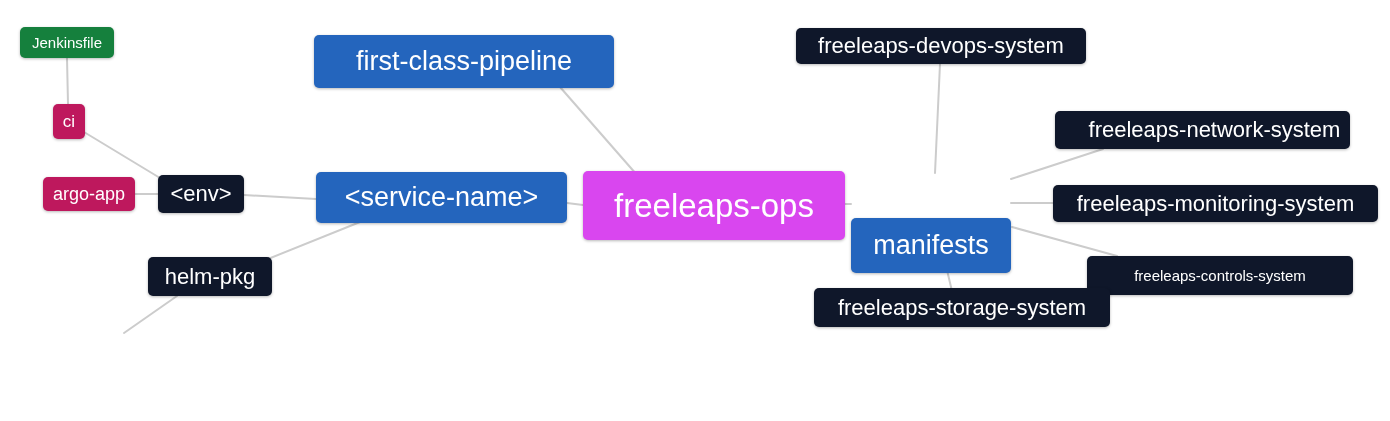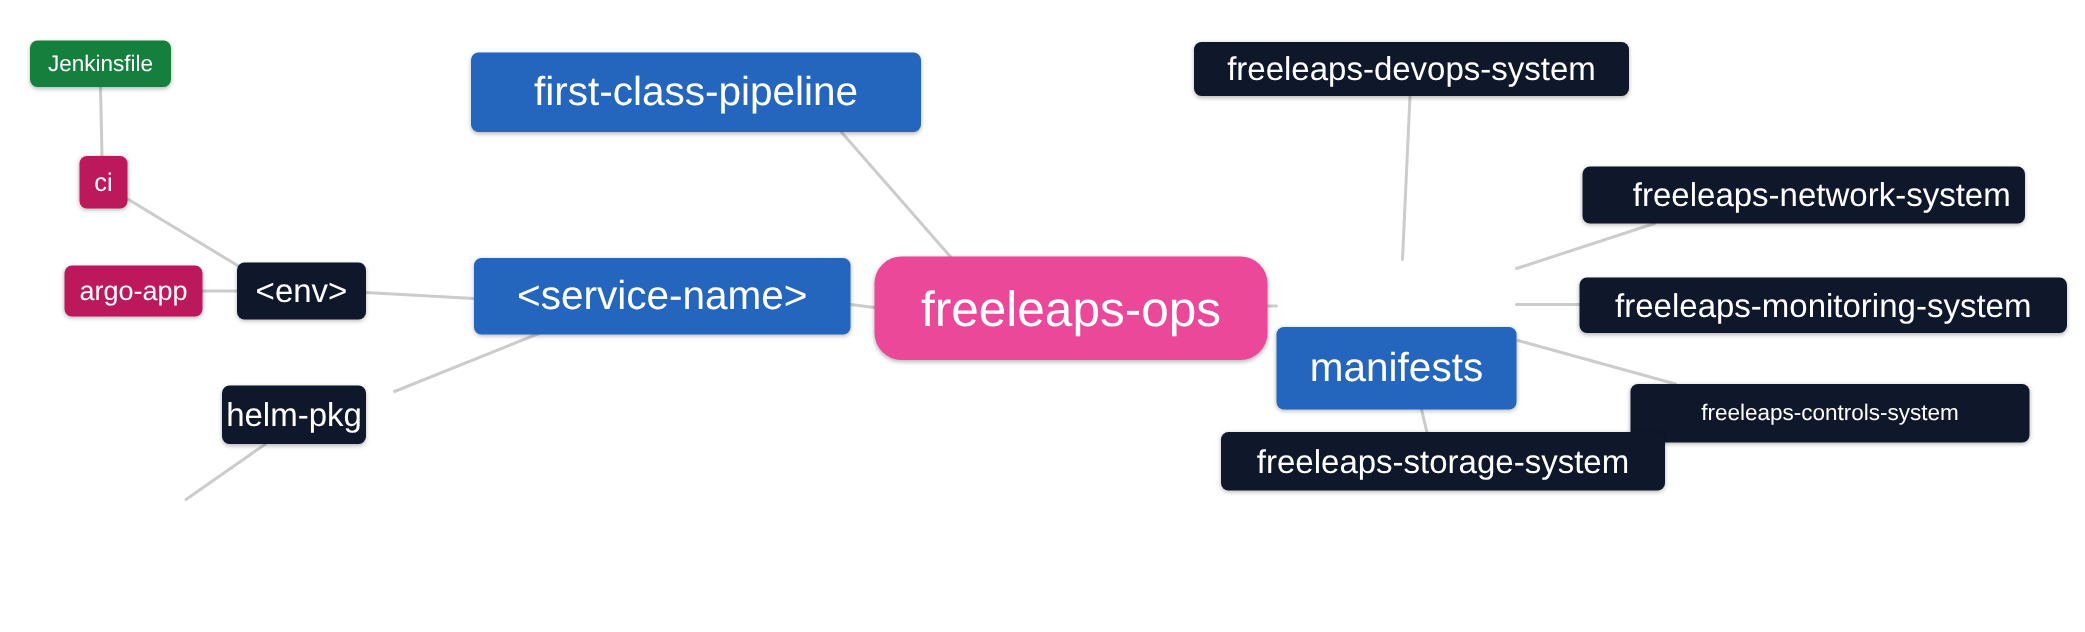--- a/index.html
+++ b/index.html
@@ -33,21 +33,21 @@
     align-items: center;
     justify-content: center;
     color: #ffffff;
     border-radius: 5px;
     box-shadow: 0 1px 3px rgba(0,0,0,0.28);
     white-space: nowrap;
     cursor: pointer;
     box-sizing: border-box;
     line-height: 1;
   }
-  .c-dark   { background: #ec4899; border-radius: 18px; }
+  .c-dark   { background: #d946ef; }
   .c-blue   { background: #2465bd; }
   .c-green  { background: #0f172a; }
   .c-red    { background: #be185d; }
   .c-orange { background: #15803d; text-align: right; }
 </style>
 </head>
 <body>
 
 <div id="canvas">
   <svg id="edges-layer" width="1390" height="421" viewBox="0 0 1390 421" xmlns="http://www.w3.org/2000/svg">
@@ -64,21 +64,21 @@
       <line x1="1011" y1="179" x2="1103" y2="149" stroke="#cccccc" stroke-width="2" stroke-linecap="round"></line>
       <line x1="1011" y1="203" x2="1053" y2="203" stroke="#cccccc" stroke-width="2" stroke-linecap="round"></line>
       <line x1="1012" y1="227" x2="1117" y2="256" stroke="#cccccc" stroke-width="2" stroke-linecap="round"></line>
       <line x1="937" y1="228" x2="956" y2="308" stroke="#cccccc" stroke-width="2" stroke-linecap="round"></line>
     </svg>
   <div id="nodes-layer">
       <div class="node c-orange" style="left: 20px; top: 27px; width: 94px; height: 31px; font-size: 15px;">Jenkinsfile</div>
       <div class="node c-red" style="left: 53px; top: 104px; width: 32px; height: 35px; font-size: 17px;">ci</div>
       <div class="node c-red" style="left: 31px; top: 177px; width: 92px; height: 34px; font-size: 18px; margin-left: 12px;">argo-app</div>
       <div class="node c-green" style="left: 158px; top: 175px; width: 86px; height: 38px; font-size: 22px; text-align: right;">&lt;env&gt;</div>
-      <div class="node c-green" style="left: 148px; top: 257px; width: 96px; height: 39px; font-size: 22px;">helm-pkg</div>
+      <div class="node c-green" style="left: 148px; top: 257px; width: 124px; height: 39px; font-size: 22px;">helm-pkg</div>
       <div class="node c-blue" style="left: 314px; top: 35px; width: 300px; height: 53px; font-size: 27px;">first-class-pipeline</div>
       <div class="node c-blue" style="left: 316px; top: 172px; width: 251px; height: 51px; font-size: 27px;">&lt;service-name&gt;</div>
       <div class="node c-dark" style="left: 583px; top: 171px; width: 262px; height: 69px; font-size: 33px;">freeleaps-ops</div>
       <div class="node c-blue" style="left: 851px; top: 173px; width: 160px; height: 55px; font-size: 27px; margin-top: 45px;">manifests</div>
       <div class="node c-green" style="left: 796px; top: 28px; width: 290px; height: 36px; font-size: 22px;">freeleaps-devops-system</div>
       <div class="node c-green" style="left: 1055px; top: 111px; width: 295px; height: 38px; font-size: 22px; padding-left: 24px;">freeleaps-network-system</div>
       <div class="node c-green" style="left: 1053px; top: 185px; width: 325px; height: 37px; font-size: 22px;">freeleaps-monitoring-system</div>
       <div class="node c-green" style="left: 1087px; top: 256px; width: 266px; height: 39px; font-size: 15px;">freeleaps-controls-system</div>
       <div class="node c-green" style="left: 814px; top: 288px; width: 296px; height: 39px; font-size: 22px;">freeleaps-storage-system</div>
     </div>

